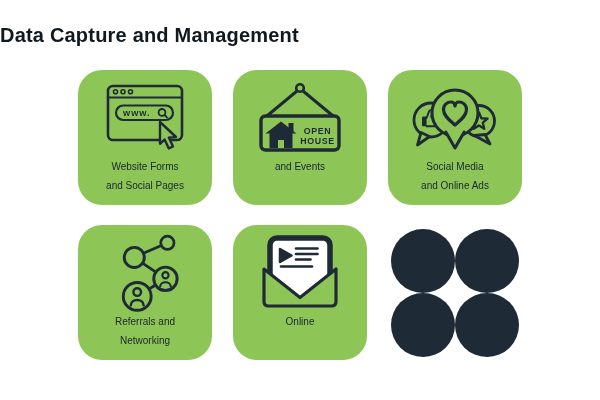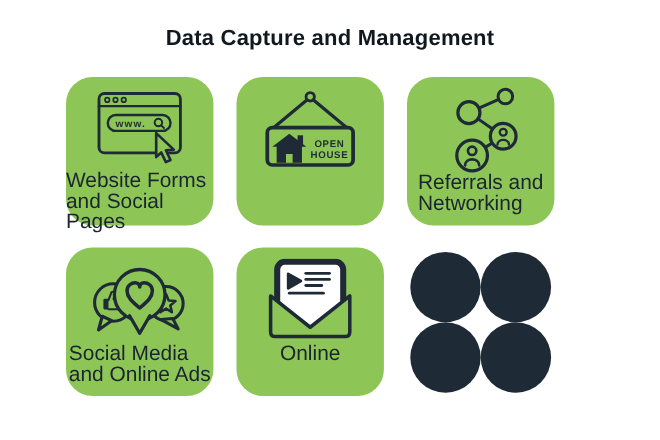--- a/index.html
+++ b/index.html
@@ -1,37 +1,37 @@
 <!DOCTYPE html>
 <html><head>
 <meta charset="utf-8">
 <style>
   html,body{margin:0;padding:0;}
   body{
     width:600px;height:400px;background:#ffffff;position:relative;overflow:hidden;
     font-family:"Liberation Sans","DejaVu Sans",sans-serif;
   }
   .title{
-    position:absolute;top:24px;left:0;width:600px;text-align:center;
+    position:absolute;top:24px;left:0;width:600px;text-align:left;
     font-size:20px;font-weight:700;color:#101820;letter-spacing:.2px;margin:0;
   }
   .grid{
-    position:absolute;left:60px;top:70px;
+    position:absolute;left:78px;top:70px;
     display:grid;grid-template-columns:repeat(3,134px);grid-template-rows:135px 135px;
     column-gap:21px;row-gap:20px;
   }
   .tile{
     background:#8dc656;border-radius:24px;
     display:flex;flex-direction:column;align-items:center;
     padding-top:9px;box-sizing:border-box;
   }
   .icon-box{height:78px;display:flex;align-items:center;justify-content:center;}
   .label{
-    margin-top:1px;color:#1b2431;
-    font-size:19px;line-height:18.5px;font-weight:400;
+    margin-top:1px;text-align:center;color:#1b2431;
+    font-size:10px;line-height:18.5px;font-weight:400;
   }
   .dots-cell{
     display:grid;grid-template-columns:64px 64px;grid-template-rows:64px 64px;
     align-content:center;justify-content:center;
   }
   .dot{width:64px;height:64px;border-radius:50%;background:#1e2a36;}
   svg text{font-family:"Liberation Sans","DejaVu Sans",sans-serif;}
 </style>
 </head>
 <body>
@@ -70,42 +70,21 @@
         <rect x="5" y="35" width="78" height="34" rx="4.5" stroke-width="3.4" fill="#8dc656"></rect>
         <path d="M9.5,52.5 L25,40.5 L40.5,52.5 Z" fill="#1e2a36" stroke="none"></path>
         <rect x="32.5" y="42" width="5" height="8" fill="#1e2a36" stroke="none"></rect>
         <rect x="13.5" y="50.5" width="23" height="16.5" fill="#1e2a36" stroke="none"></rect>
         <rect x="22" y="59" width="6" height="8" fill="#8dc656" stroke="none"></rect>
         <text x="61.5" y="52.5" text-anchor="middle" font-size="8.8" font-weight="800" letter-spacing="0.6" fill="#1e2a36" stroke="none">OPEN</text>
         <text x="61.5" y="63" text-anchor="middle" font-size="8.8" font-weight="800" letter-spacing="0.6" fill="#1e2a36" stroke="none">HOUSE</text>
       </svg>
     </div>
     <div class="label">
-    </div>
-  </div>
-
-  <div class="tile">
-    <div class="icon-box">
-      <svg width="76" height="80" viewBox="0 0 78 82" fill="none" stroke="#1e2a36" stroke-linecap="round" stroke-linejoin="round">
-        <path d="M37.4,20.8 L55.8,12.7" stroke-width="2.8"></path>
-        <path d="M36.5,30.8 L50.1,40.2" stroke-width="2.8"></path>
-        <path d="M43.2,57.4 L49.8,53.3" stroke-width="2.8"></path>
-        <circle cx="62" cy="10" r="6.8" stroke-width="2.8" fill="#8dc656"></circle>
-        <circle cx="28" cy="25" r="10.3" stroke-width="3" fill="#8dc656"></circle>
-        <circle cx="60" cy="47" r="12" stroke-width="3" fill="#8dc656"></circle>
-        <circle cx="31" cy="65" r="14.3" stroke-width="3" fill="#8dc656"></circle>
-        <circle cx="60" cy="43.3" r="3.2" stroke-width="2.2"></circle>
-        <path d="M54.6,54.8 C54.8,49 65.2,49 65.4,54.8" stroke-width="2.2"></path>
-        <circle cx="31" cy="60.6" r="3.9" stroke-width="2.5"></circle>
-        <path d="M24.4,74.2 C24.6,66.8 37.4,66.8 37.6,74.2" stroke-width="2.5"></path>
-      </svg>
-    </div>
-    <div class="label">
-      <div>Referrals and</div>
-      <div>Networking</div>
+      <div>and Events</div>
     </div>
   </div>
 
   <div class="tile">
     <div class="icon-box">
       <svg width="96" height="70" viewBox="0 0 96 70" fill="none" stroke="#1e2a36" stroke-linecap="round" stroke-linejoin="round">
 
         <circle cx="24" cy="37" r="17" stroke-width="2.8" fill="#8dc656"></circle>
         <path d="M14,49.5 L10.5,62 L22.5,53.5 Z" fill="#8dc656" stroke-width="2.8"></path>
         <rect x="15" y="33.5" width="4.6" height="9.8" rx="1" fill="#1e2a36" stroke="none"></rect>
@@ -122,20 +101,42 @@
       </svg>
     </div>
     <div class="label">
       <div>Social Media</div>
       <div>and Online Ads</div>
     </div>
   </div>
 
   <div class="tile">
     <div class="icon-box">
+      <svg width="76" height="80" viewBox="0 0 78 82" fill="none" stroke="#1e2a36" stroke-linecap="round" stroke-linejoin="round">
+        <path d="M37.4,20.8 L55.8,12.7" stroke-width="2.8"></path>
+        <path d="M36.5,30.8 L50.1,40.2" stroke-width="2.8"></path>
+        <path d="M43.2,57.4 L49.8,53.3" stroke-width="2.8"></path>
+        <circle cx="62" cy="10" r="6.8" stroke-width="2.8" fill="#8dc656"></circle>
+        <circle cx="28" cy="25" r="10.3" stroke-width="3" fill="#8dc656"></circle>
+        <circle cx="60" cy="47" r="12" stroke-width="3" fill="#8dc656"></circle>
+        <circle cx="31" cy="65" r="14.3" stroke-width="3" fill="#8dc656"></circle>
+        <circle cx="60" cy="43.3" r="3.2" stroke-width="2.2"></circle>
+        <path d="M54.6,54.8 C54.8,49 65.2,49 65.4,54.8" stroke-width="2.2"></path>
+        <circle cx="31" cy="60.6" r="3.9" stroke-width="2.5"></circle>
+        <path d="M24.4,74.2 C24.6,66.8 37.4,66.8 37.6,74.2" stroke-width="2.5"></path>
+      </svg>
+    </div>
+    <div class="label">
+      <div>Referrals and</div>
+      <div>Networking</div>
+    </div>
+  </div>
+
+  <div class="tile">
+    <div class="icon-box">
       <svg width="80" height="76" viewBox="0 0 80 76" fill="none" stroke="#1e2a36" stroke-linecap="round" stroke-linejoin="round">
         <rect x="10" y="3" width="60" height="62" rx="7" fill="#ffffff" stroke-width="5.5"></rect>
         <path d="M20,14 L31.5,20.5 L20,27 Z" fill="#1e2a36" stroke-width="2.5"></path>
         <path d="M36,13.5 H57.5" stroke-width="2.6"></path>
         <path d="M36,19 H57.5" stroke-width="2.6"></path>
         <path d="M36,24.5 H50.5" stroke-width="2.6"></path>
         <path d="M21,31.5 H52" stroke-width="2.6"></path>
         <path d="M4,34 L40,62.5 L76,34 L76,66.5 Q76,71 71.5,71 L8.5,71 Q4,71 4,66.5 Z" fill="#8dc656" stroke-width="3.2"></path>
       </svg>
     </div>

